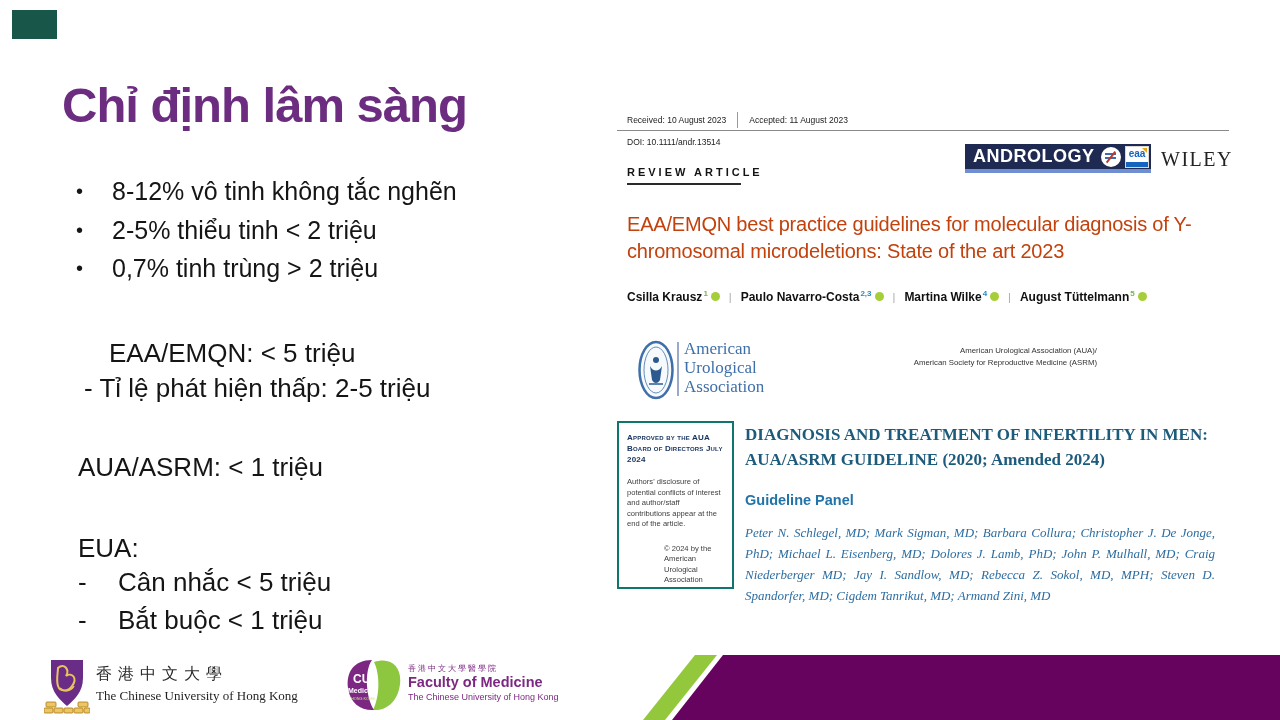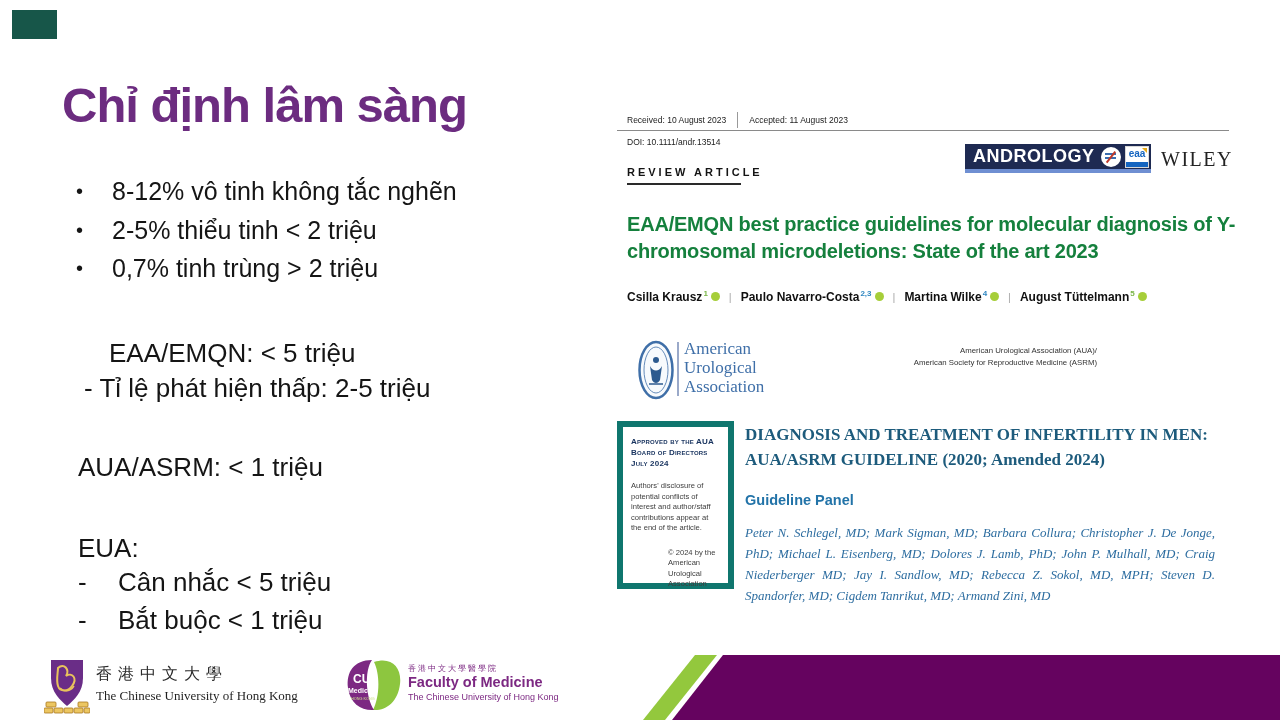--- a/index.html
+++ b/index.html
@@ -33,38 +33,38 @@
   .eaabox{width:24px;height:22px;background:#fff;margin-right:2px;flex:0 0 24px;position:relative;
           display:flex;flex-direction:column;align-items:center;justify-content:space-between;border:1px solid #d8d8d8;box-sizing:border-box;}
   .eaatxt{color:#1565c0;font-size:10px;font-weight:bold;line-height:13px;}
   .eaabar{width:100%;height:5px;background:#1565c0;margin-top:auto;}
   .eaabox::after{content:"";position:absolute;right:1px;top:1px;width:0;height:0;
           border-left:5px solid transparent;border-top:5px solid #e6a817;}
   .wiley{position:absolute;left:1161px;top:148px;font-family:"Liberation Serif","DejaVu Serif",serif;
          font-size:20px;letter-spacing:1.5px;color:#232323;}
   .revlab{position:absolute;left:627px;top:166px;font-size:11px;font-weight:bold;letter-spacing:3px;color:#141414;}
   .revline{position:absolute;left:627px;top:183px;width:114px;height:2px;background:#2a2a2a;}
-  .atitle{position:absolute;left:627px;top:211px;width:612px;font-size:20px;font-weight:bold;
-          color:#15803d;line-height:27px;letter-spacing:-.2px;}
+  .atitle{position:absolute;left:627px;top:211px;width:612px;font-size:20px;font-weight:normal;
+          color:#c2410c;line-height:27px;letter-spacing:-.2px;}
   .authors{position:absolute;left:627px;top:289px;display:flex;align-items:center;font-size:12px;color:#101010;}
   .an{font-weight:bold;}
   .authors sup{font-size:8px;font-weight:bold;margin-left:1px;}
   .s-green{color:#7ab648;}
   .s-blue{color:#2e86c1;margin-top:48px;}
   .orcid{display:inline-block;width:9px;height:9px;border-radius:50%;background:#a6ce39;margin-left:3px;}
   .asep{color:#aaa;font-weight:normal;margin:0 9px;font-size:11px;}
 
   .aua-seal{position:absolute;left:638px;top:340px;}
   .aua-bar{position:absolute;left:677px;top:342px;width:2px;height:54px;background:#9aa9c9;}
   .aua-name{position:absolute;left:684px;top:339px;font-family:"Liberation Serif","DejaVu Serif",serif;
             font-size:17px;line-height:19px;color:#3f6fa8;}
   .aua-right{position:absolute;left:847px;top:345px;width:250px;text-align:right;font-size:7.8px;
              line-height:12px;color:#333;}
 
-  .sidebox{position:absolute;left:617px;top:421px;width:117px;height:168px;border:6px solid #0f766e;
+  .sidebox{position:absolute;left:617px;top:421px;width:117px;height:168px;border:2px solid #0f766e;
            box-sizing:border-box;padding:9px 8px;}
   .approved{font-size:8px;font-weight:bold;color:#1a3560;font-variant:small-caps;line-height:11px;letter-spacing:.2px;}
   .disc{margin-top:12px;font-size:7.6px;color:#3d3d3d;line-height:10.5px;}
   .copyr{margin-top:14px;font-size:7.6px;color:#3d3d3d;line-height:10.5px;margin-left:37px;}
   .gtitle{position:absolute;left:745px;top:422px;width:480px;font-family:"Liberation Serif","DejaVu Serif",serif;
           font-size:17px;font-weight:bold;color:#1d5b7c;line-height:25px;}
   .plabel{position:absolute;left:745px;top:492px;font-size:14.5px;font-weight:bold;color:#2273a8;}
   .pmembers{position:absolute;left:745px;top:522px;width:470px;font-family:"Liberation Serif","DejaVu Serif",serif;
             font-style:italic;font-size:13px;line-height:21px;color:#2d6da0;text-align:justify;}
 

